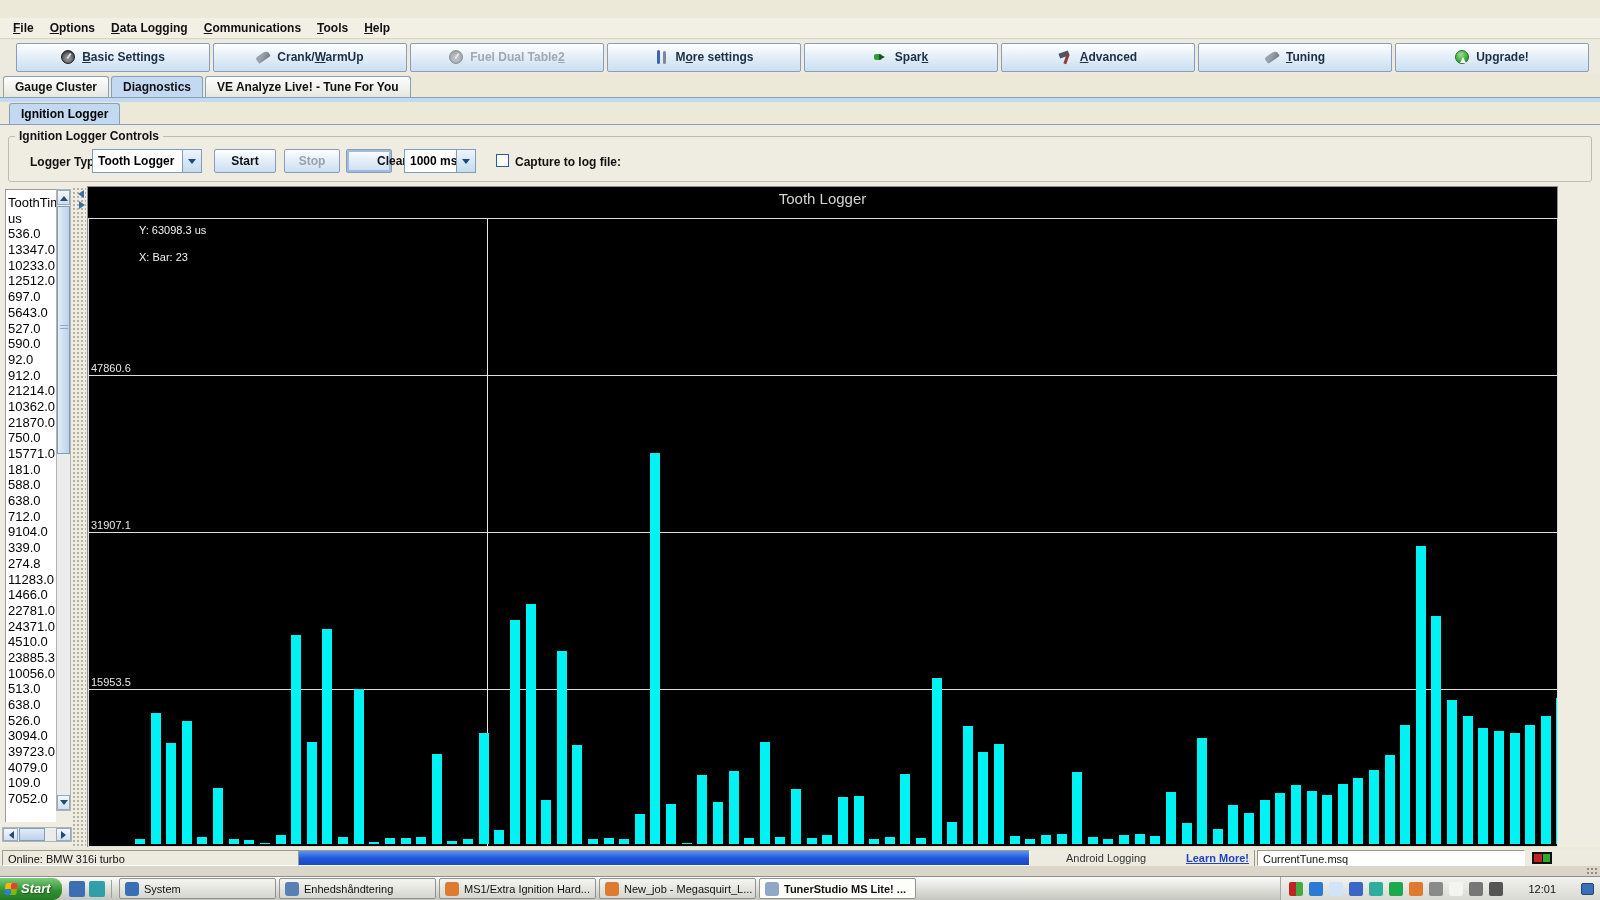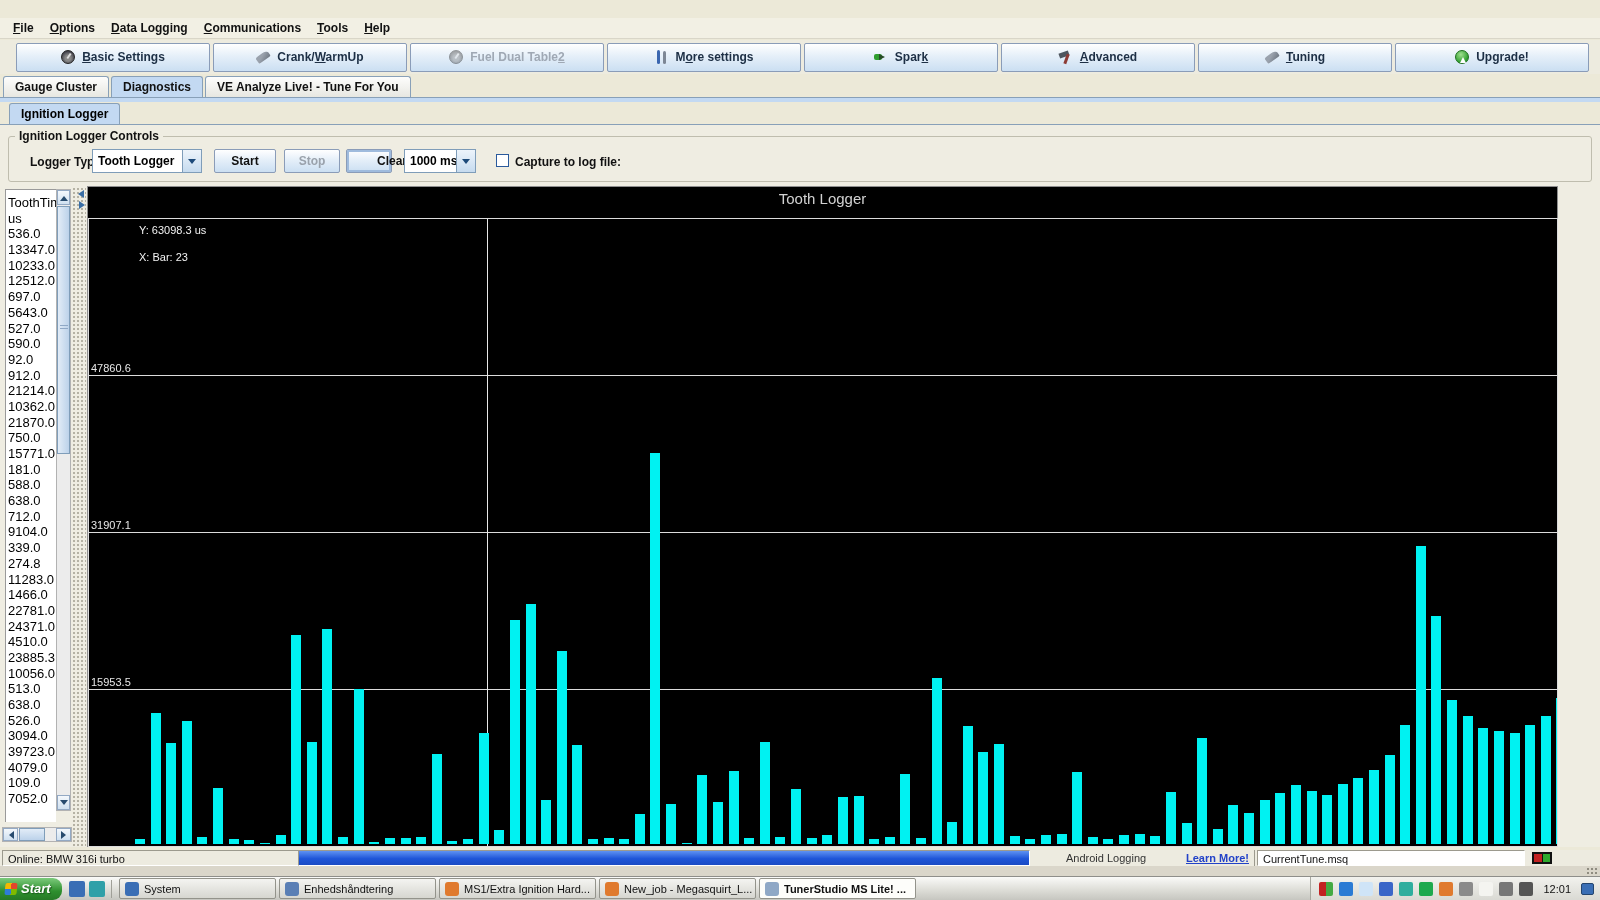--- a/index.html
+++ b/index.html
@@ -146,21 +146,21 @@
     display:flex; align-items:center; gap:4px; text-shadow:1px 1px 1px #1d5a1d; }
   .start-logo { width:12px; height:12px; border-radius:2px; transform:skewX(-6deg);
     background:conic-gradient(#E3452C 0 25%, #7FBA00 0 50%, #2E7CD8 0 75%, #F5B800 0); }
   .ql-icon { width:16px; height:16px; margin:0 2px; border-radius:2px; }
   .tb-sep { width:1px; height:18px; background:#A0A098; margin:0 4px; }
   .task-btn { width:157px; height:21px; margin-left:3px; padding:0 5px;
     background:linear-gradient(#F4F4F1,#D6D6D0); border:1px solid #93938B; border-radius:2px;
     display:flex; align-items:center; gap:5px; white-space:nowrap; overflow:hidden; color:#111; }
   .task-btn.active { background:#FDFDFA; font-weight:bold; }
   .task-ic { width:14px; height:14px; border-radius:3px; flex:0 0 auto; }
-  .tray { margin-left:auto; height:24px; display:flex; align-items:center; gap:6px;
+  .tray { margin-left:auto; height:24px; display:flex; align-items:center; gap:21px;
     padding:0 6px 0 8px; border-left:1px solid #A8A8A0; background:linear-gradient(#F2F2EE,#D8D8D2); }
   .tray-ic { width:14px; height:14px; border-radius:2px; }
   .clock { font-size:11px; color:#111; margin-left:4px; }
   .tray-desktop { width:13px; height:12px; background:#3A6EB5; border:1px solid #24456e; border-radius:2px; margin-left:4px; }
   u { text-decoration:underline; }
 </style>
 </head>
 <body>
 
 <div class="screen">

